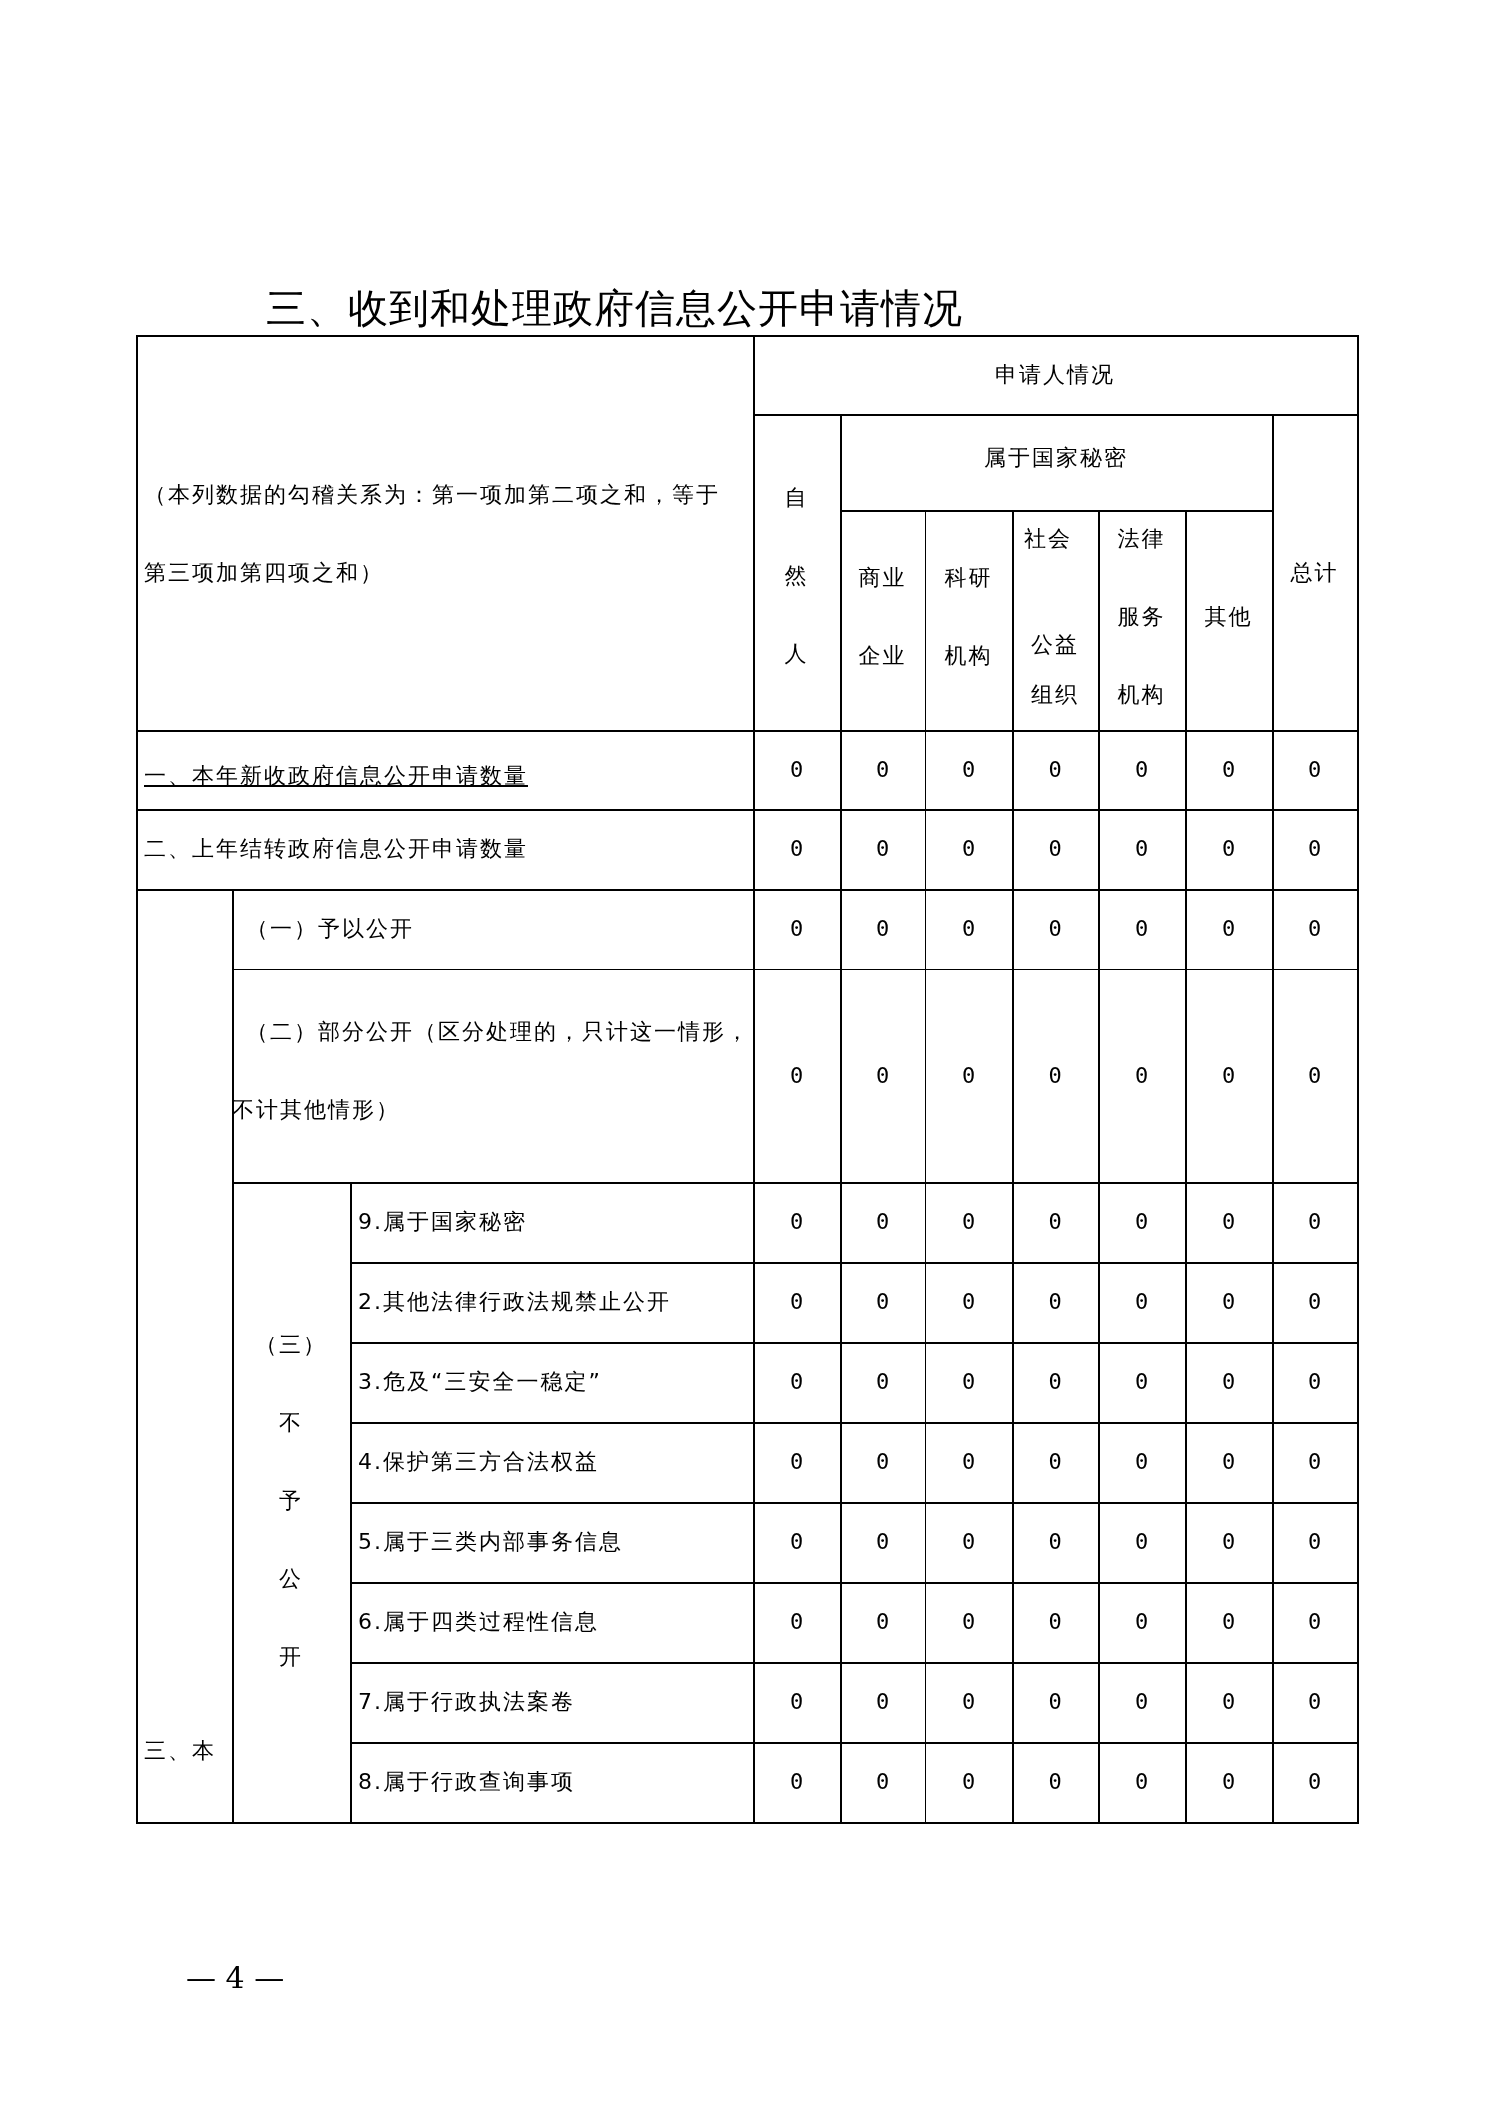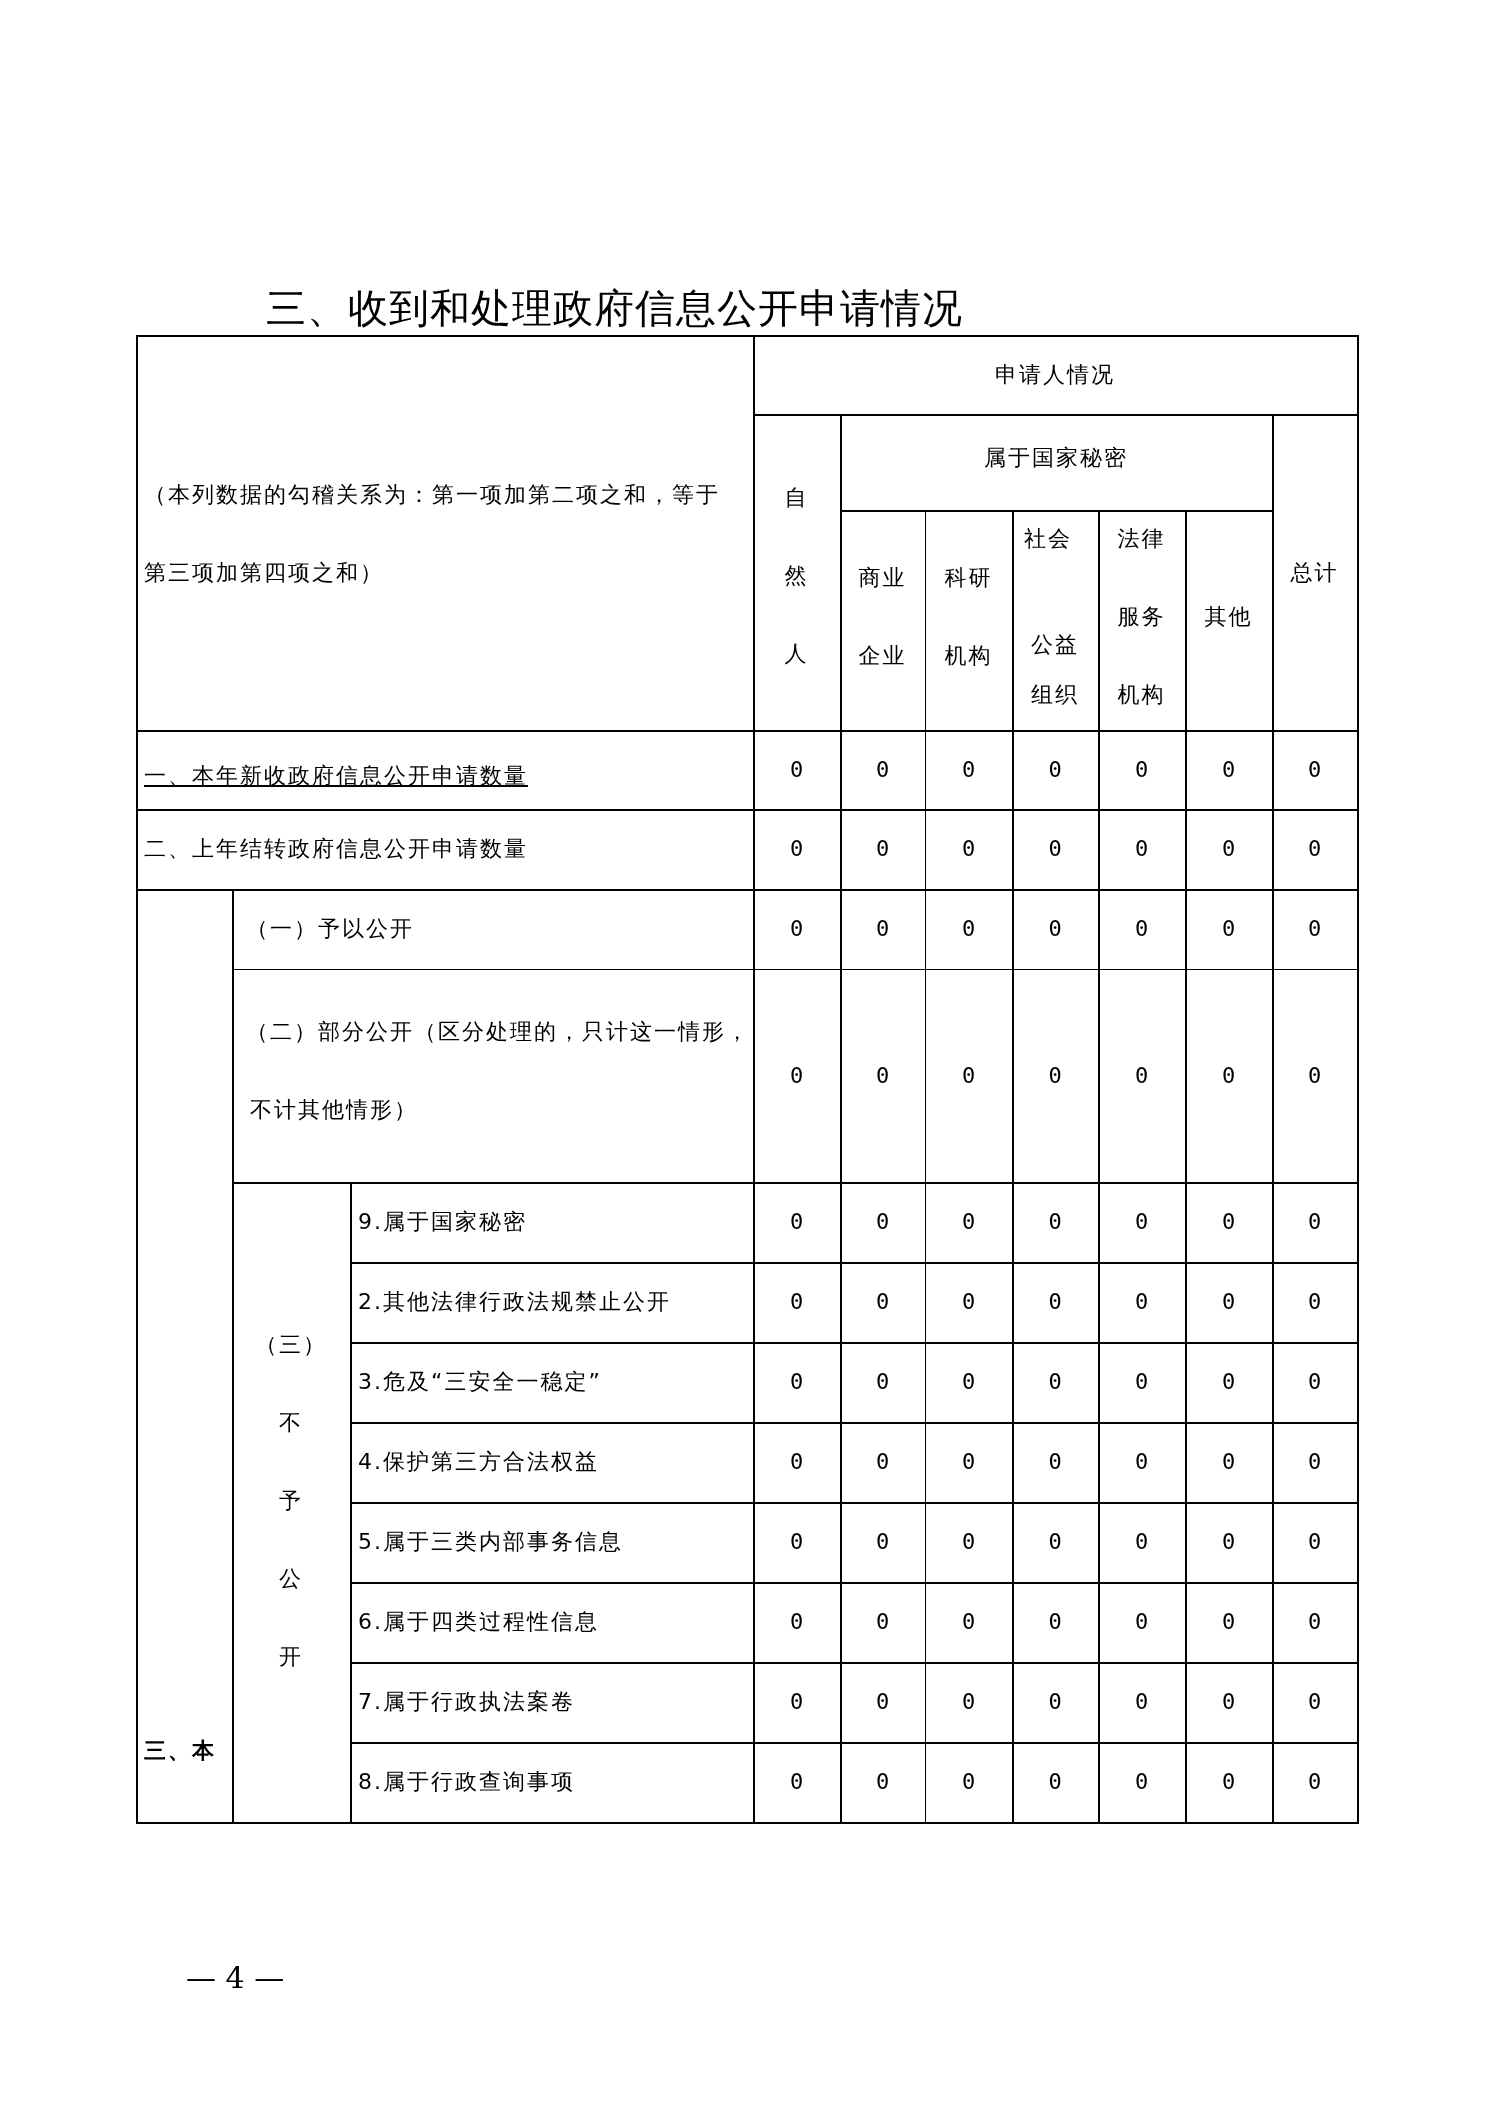--- a/index.html
+++ b/index.html
@@ -64,21 +64,21 @@
     <div class="txt c" style="left: 925px; top: 565px; width: 87px;">科研</div>
     <div class="txt c" style="left: 925px; top: 643px; width: 87px;">机构</div>
     <div class="txt c" style="left: 1012px; top: 526px; width: 72px;">社会</div>
     <div class="txt c" style="left: 1012px; top: 632px; width: 86px;">公益</div>
     <div class="txt c" style="left: 1012px; top: 682px; width: 86px;">组织</div>
     <div class="txt c" style="left: 1098px; top: 526px; width: 87px;">法律</div>
     <div class="txt c" style="left: 1098px; top: 604px; width: 87px;">服务</div>
     <div class="txt c" style="left: 1098px; top: 682px; width: 87px;">机构</div>
     <div class="txt c" style="left: 1185px; top: 604px; width: 87px;">其他</div>
     <div class="txt c" style="left: 1272px; top: 560px; width: 85px;">总计</div>
-    <div class="txt" style="left: 144px; top: 1738px; font-weight: bold;">三、本</div>
+    <div class="txt" style="left: 144px; top: 1738px;">三、本</div>
     <div class="txt c" style="left: 232px; top: 1332px; width: 118px;">（三）</div>
     <div class="txt c" style="left: 232px; top: 1410px; width: 118px;">不</div>
     <div class="txt c" style="left: 232px; top: 1488px; width: 118px;">予</div>
     <div class="txt c" style="left: 232px; top: 1566px; width: 118px;">公</div>
     <div class="txt c" style="left: 232px; top: 1644px; width: 118px;">开</div>
     <div class="txt" style="left: 144px; top: 763px; text-decoration: underline;">一、本年新收政府信息公开申请数量</div>
     <div class="num" style="left: 753px; width: 87px; top: 756.5px;">0</div>
     <div class="num" style="left: 840px; width: 85px; top: 756.5px;">0</div>
     <div class="num" style="left: 925px; width: 87px; top: 756.5px;">0</div>
     <div class="num" style="left: 1012px; width: 86px; top: 756.5px;">0</div>
@@ -95,21 +95,21 @@
     <div class="num" style="left: 1272px; width: 85px; top: 836px;">0</div>
     <div class="txt" style="left: 246px; top: 916px;">（一）予以公开</div>
     <div class="num" style="left: 753px; width: 87px; top: 916px;">0</div>
     <div class="num" style="left: 840px; width: 85px; top: 916px;">0</div>
     <div class="num" style="left: 925px; width: 87px; top: 916px;">0</div>
     <div class="num" style="left: 1012px; width: 86px; top: 916px;">0</div>
     <div class="num" style="left: 1098px; width: 87px; top: 916px;">0</div>
     <div class="num" style="left: 1185px; width: 87px; top: 916px;">0</div>
     <div class="num" style="left: 1272px; width: 85px; top: 916px;">0</div>
     <div class="txt" style="left: 246px; top: 1019px;">（二）部分公开（区分处理的，只计这一情形，</div>
-    <div class="txt" style="left: 250px; top: 1097px;">不计其他情形）</div>
+    <div class="txt" style="left: 232px; top: 1097px;">不计其他情形）</div>
     <div class="num" style="left: 753px; width: 87px; top: 1062.5px;">0</div>
     <div class="num" style="left: 840px; width: 85px; top: 1062.5px;">0</div>
     <div class="num" style="left: 925px; width: 87px; top: 1062.5px;">0</div>
     <div class="num" style="left: 1012px; width: 86px; top: 1062.5px;">0</div>
     <div class="num" style="left: 1098px; width: 87px; top: 1062.5px;">0</div>
     <div class="num" style="left: 1185px; width: 87px; top: 1062.5px;">0</div>
     <div class="num" style="left: 1272px; width: 85px; top: 1062.5px;">0</div>
     <div class="txt" style="left: 358px; top: 1209px;">9.属于国家秘密</div>
     <div class="num" style="left: 753px; width: 87px; top: 1209px;">0</div>
     <div class="num" style="left: 840px; width: 85px; top: 1209px;">0</div>

